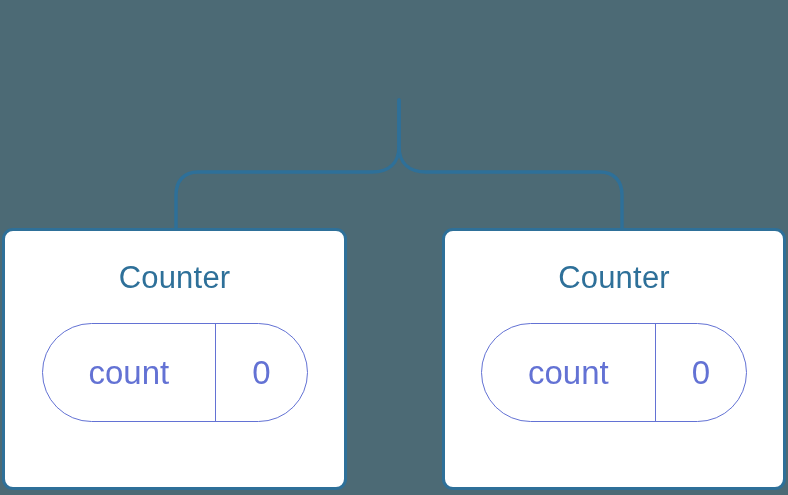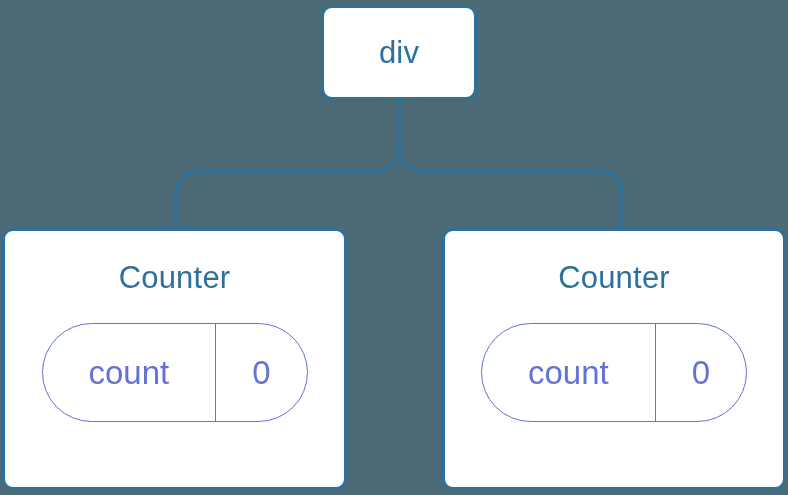--- a/index.html
+++ b/index.html
@@ -118,23 +118,20 @@
 <body>
 
 <div id="canvas">
 
   <svg id="connectors" viewBox="0 0 788 495" width="788" height="495" fill="none" xmlns="http://www.w3.org/2000/svg">
 
     <path d="M 399 100 L 399 146 C 399 164 388 172 372 172 L 198 172 C 184 172 176 181 176 195 L 176 230" stroke="#2e7099" stroke-width="3.4" fill="none" stroke-linecap="round" stroke-linejoin="round"></path>
     <path d="M 399 100 L 399 146 C 399 164 410 172 426 172 L 600 172 C 614 172 622 181 622 195 L 622 230" stroke="#2e7099" stroke-width="3.4" fill="none" stroke-linecap="round" stroke-linejoin="round"></path>
   </svg>
 
-  <div class="node" id="node-root">
-    <span class="root-label">div</span>
-  </div>
 
   <div class="node child-node" id="node-child-0">
     <span class="child-title">Counter</span>
     <div class="state-pill">
       <div class="pill-key">
         <span class="pill-key-text">count</span>
       </div>
       <div class="pill-val">
         <span class="pill-val-text">0</span>
       </div>

